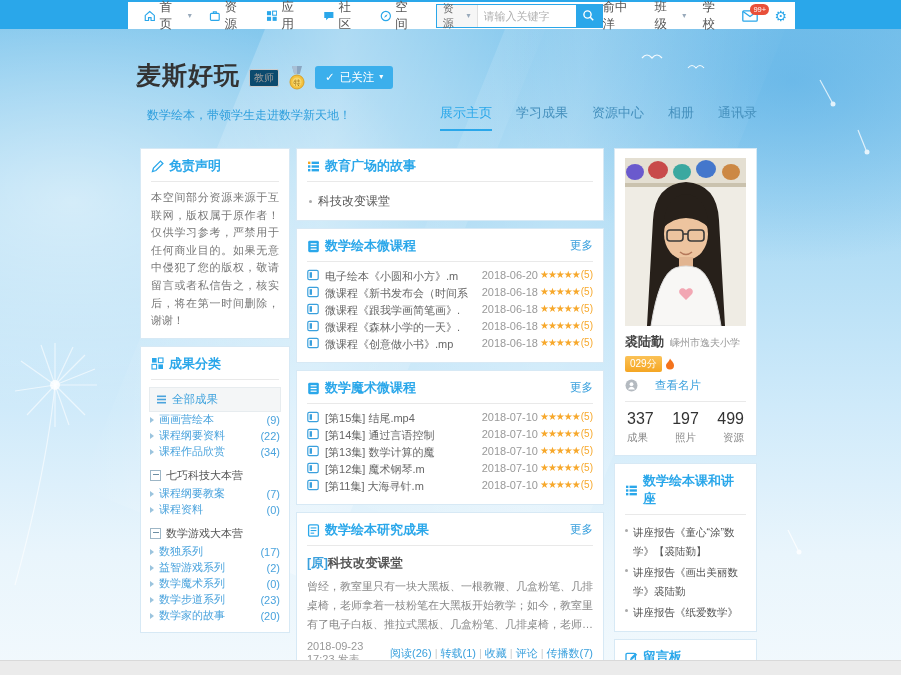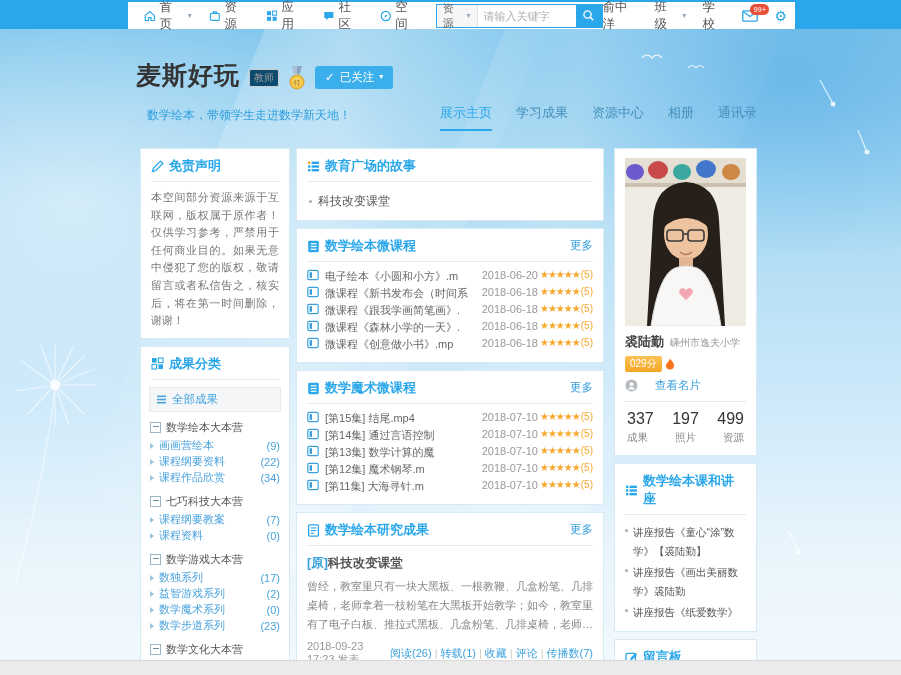--- a/index.html
+++ b/index.html
@@ -268,24 +268,20 @@
     <div class="cat-all">
       <svg width="11" height="11" viewBox="0 0 11 11">
           <rect x="1" y="1.5" width="9" height="1.6" fill="#4aa3dd"></rect>
           <rect x="1" y="4.7" width="9" height="1.6" fill="#4aa3dd"></rect>
           <rect x="1" y="7.9" width="9" height="1.6" fill="#4aa3dd"></rect>
         </svg>
       <span>全部成果</span>
     </div>
 
     <div>
-      <div class="group-header">
-        <span class="gh-icon"></span>
-        <span>数学绘本大本营</span>
-      </div>
       <div class="cat-item">
           <span class="arrow"></span>
           <span>画画营绘本</span>
           <span class="cat-count">(9)</span>
         </div>
       <div class="cat-item">
           <span class="arrow"></span>
           <span>课程纲要资料</span>
           <span class="cat-count">(22)</span>
         </div>
@@ -334,24 +330,20 @@
           <span class="cat-count">(0)</span>
         </div>
       <div class="cat-item">
           <span class="arrow"></span>
           <span>数学步道系列</span>
           <span class="cat-count">(23)</span>
         </div>
     </div>
 
     <div>
-      <div class="group-header">
-        <span class="gh-icon"></span>
-        <span>数学文化大本营</span>
-      </div>
       <div class="cat-item">
           <span class="arrow"></span>
           <span>数学家的故事</span>
           <span class="cat-count">(20)</span>
         </div>
 
     </div>
 
   </div>
 

